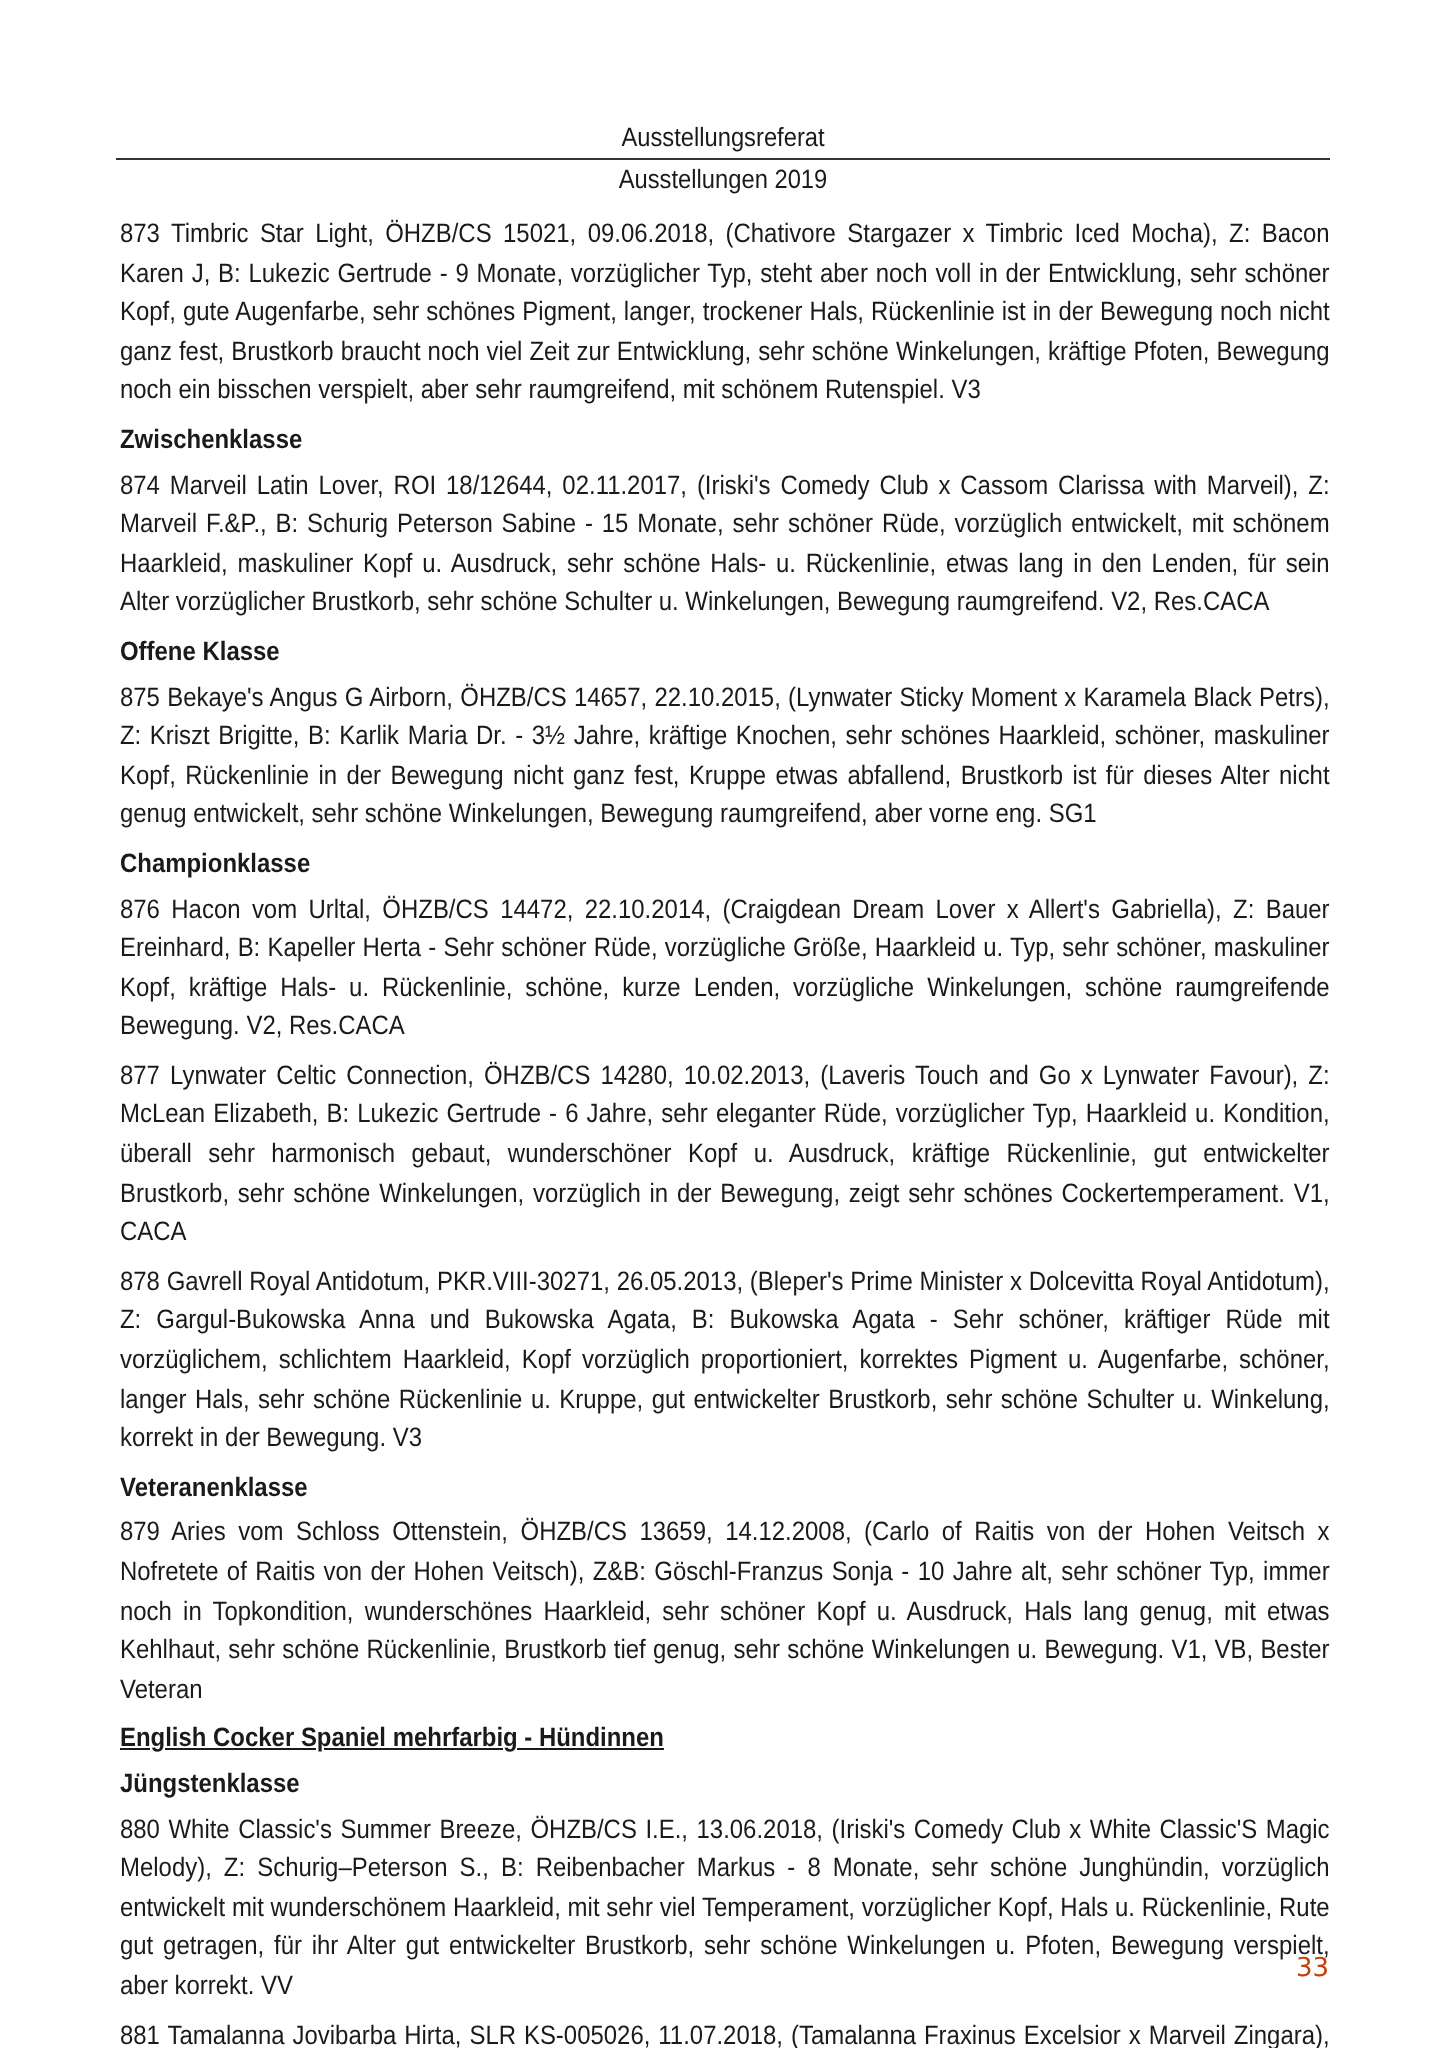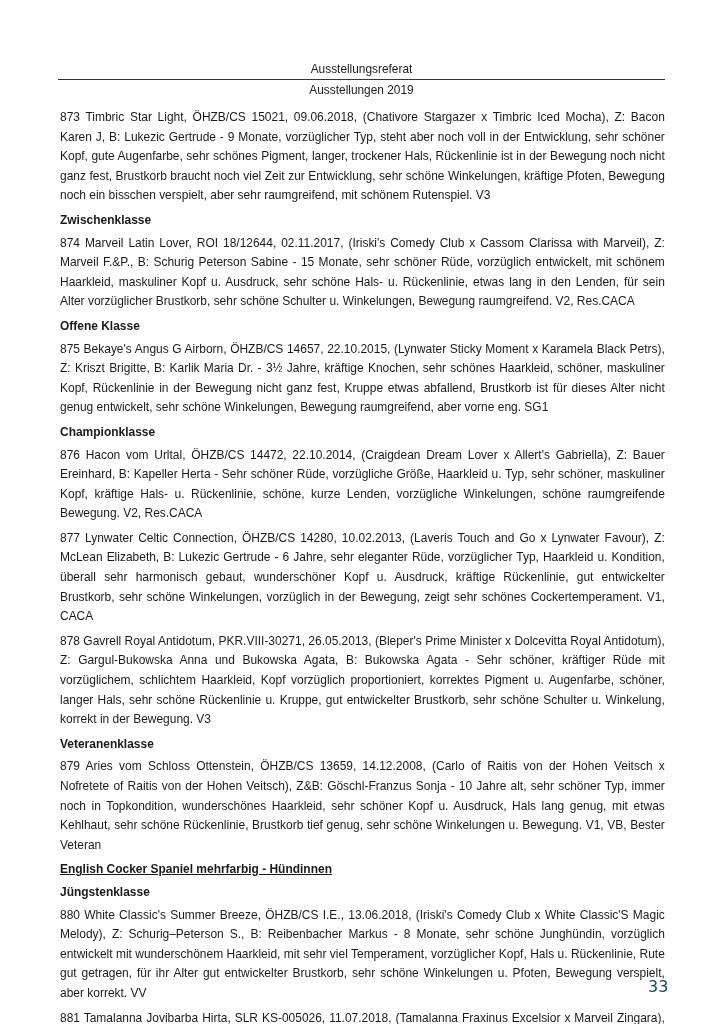--- a/index.html
+++ b/index.html
@@ -31,21 +31,21 @@
     text-align: justify; margin: 0 0 5px 0;
   }
   .class-heading {
     font-weight: bold; margin: 2px 0 3px 0;
   }
   .section-heading {
     font-weight: bold; text-decoration: underline; margin: 2px 0 3px 0;
   }
   .page-number {
     position: absolute; left: 648px; top: 977px;
-    font-family: "DejaVu Sans", sans-serif; font-size: 16px; color: #0c4a6e;
+    font-family: "DejaVu Sans", sans-serif; font-size: 13px; color: #c2410c;
   }
 </style>
 </head>
 <body>
 
 <div class="page-header">Ausstellungsreferat</div>
 <div class="header-rule"></div>
 <div class="header-line2">Ausstellungen 2019</div>
 
 <div class="content">

